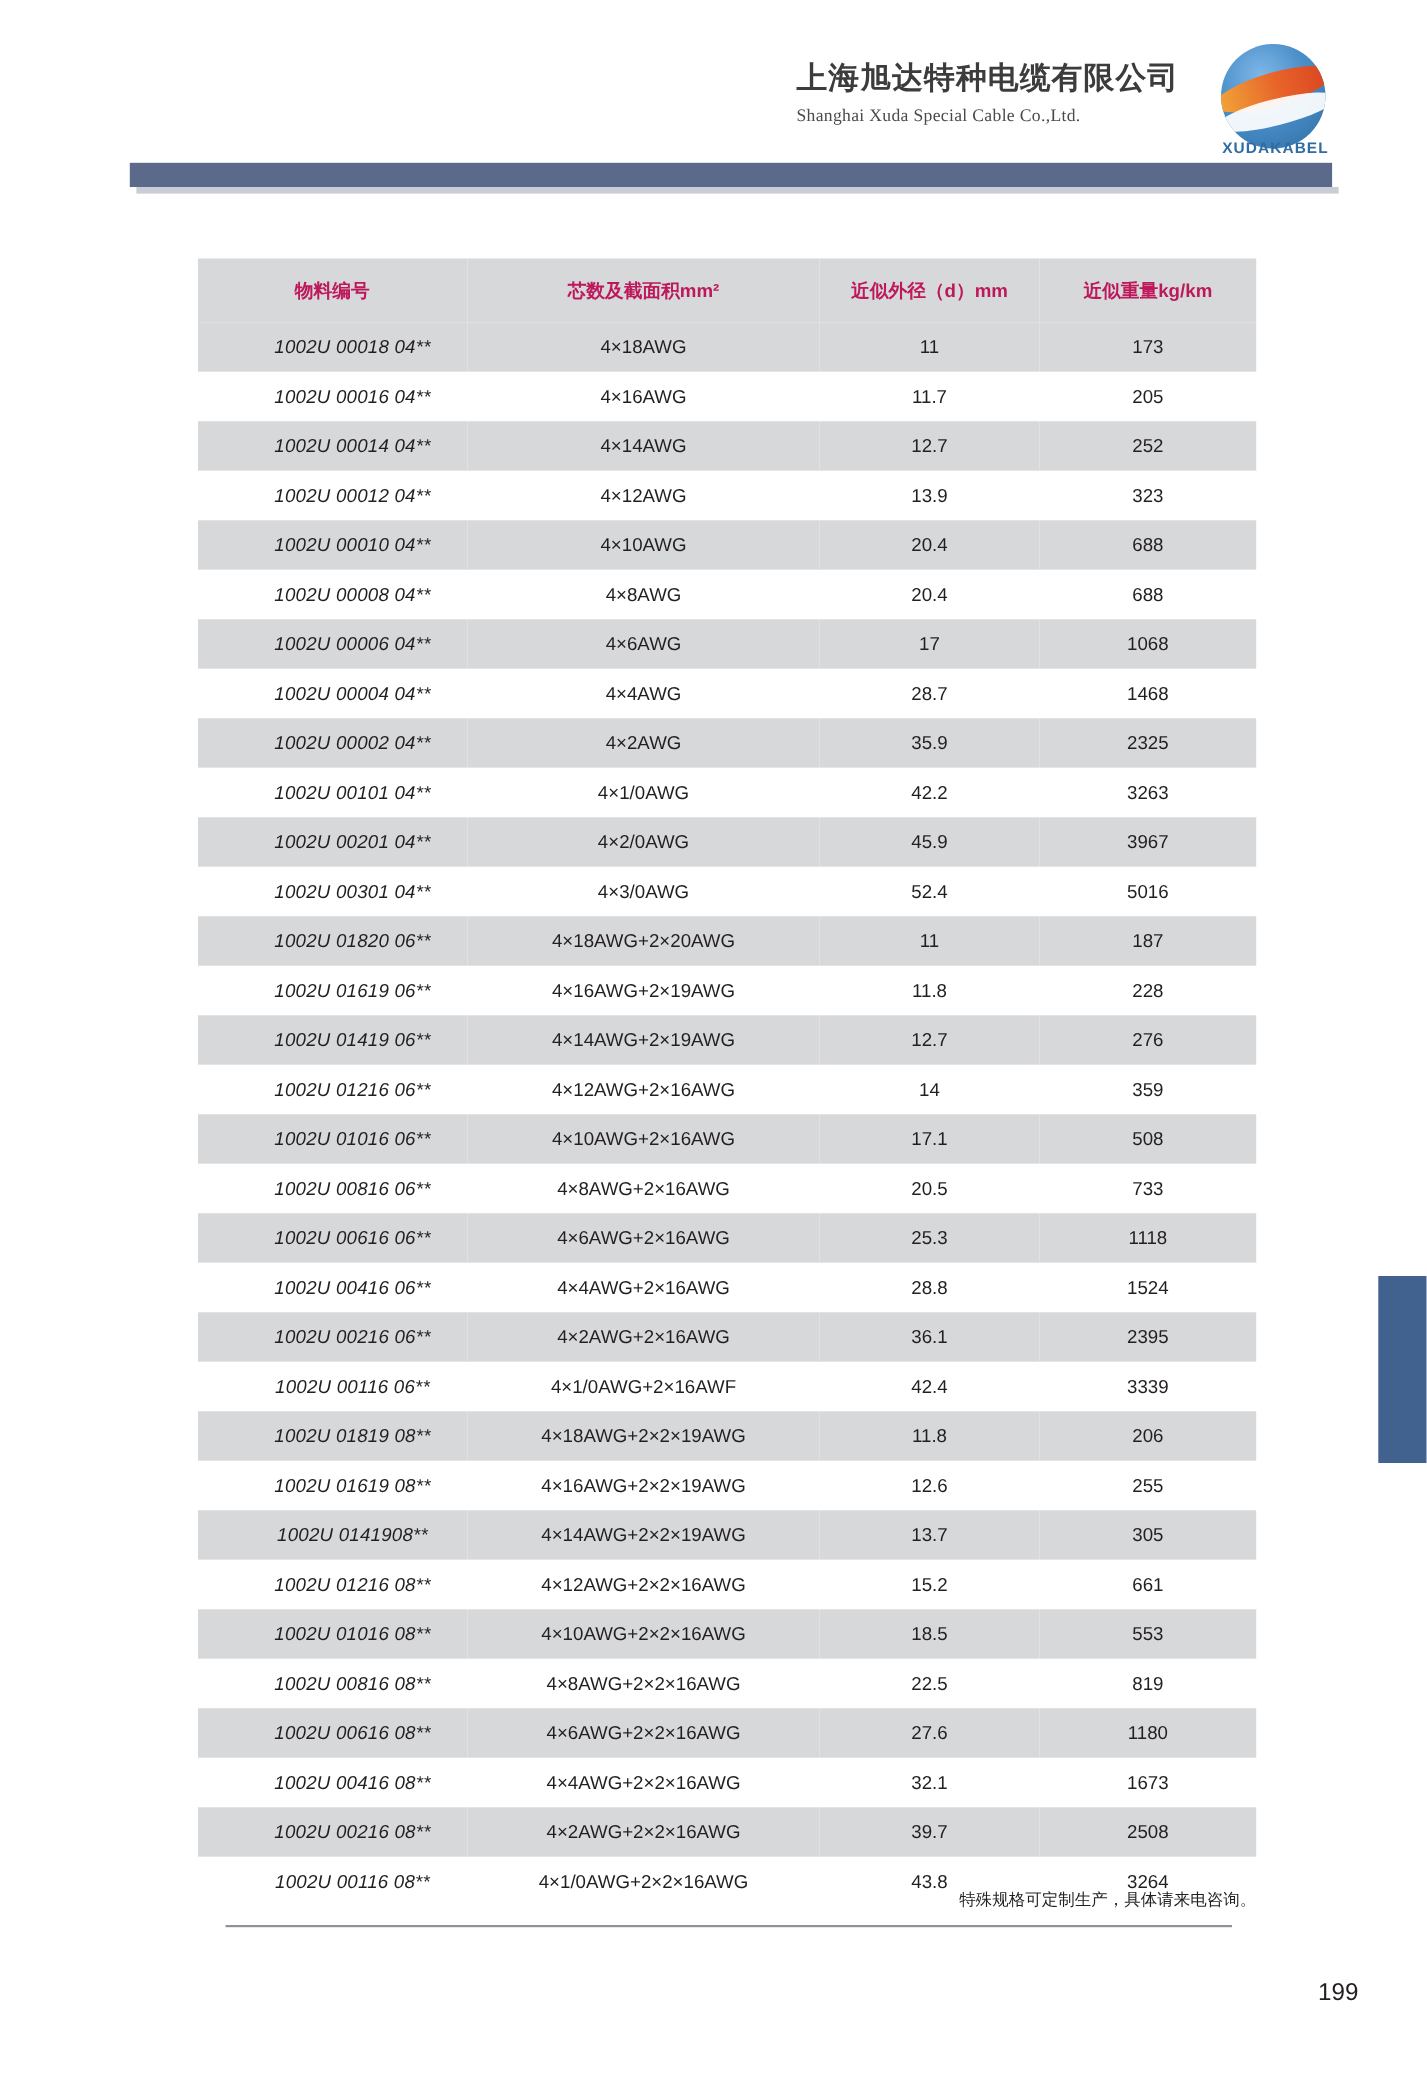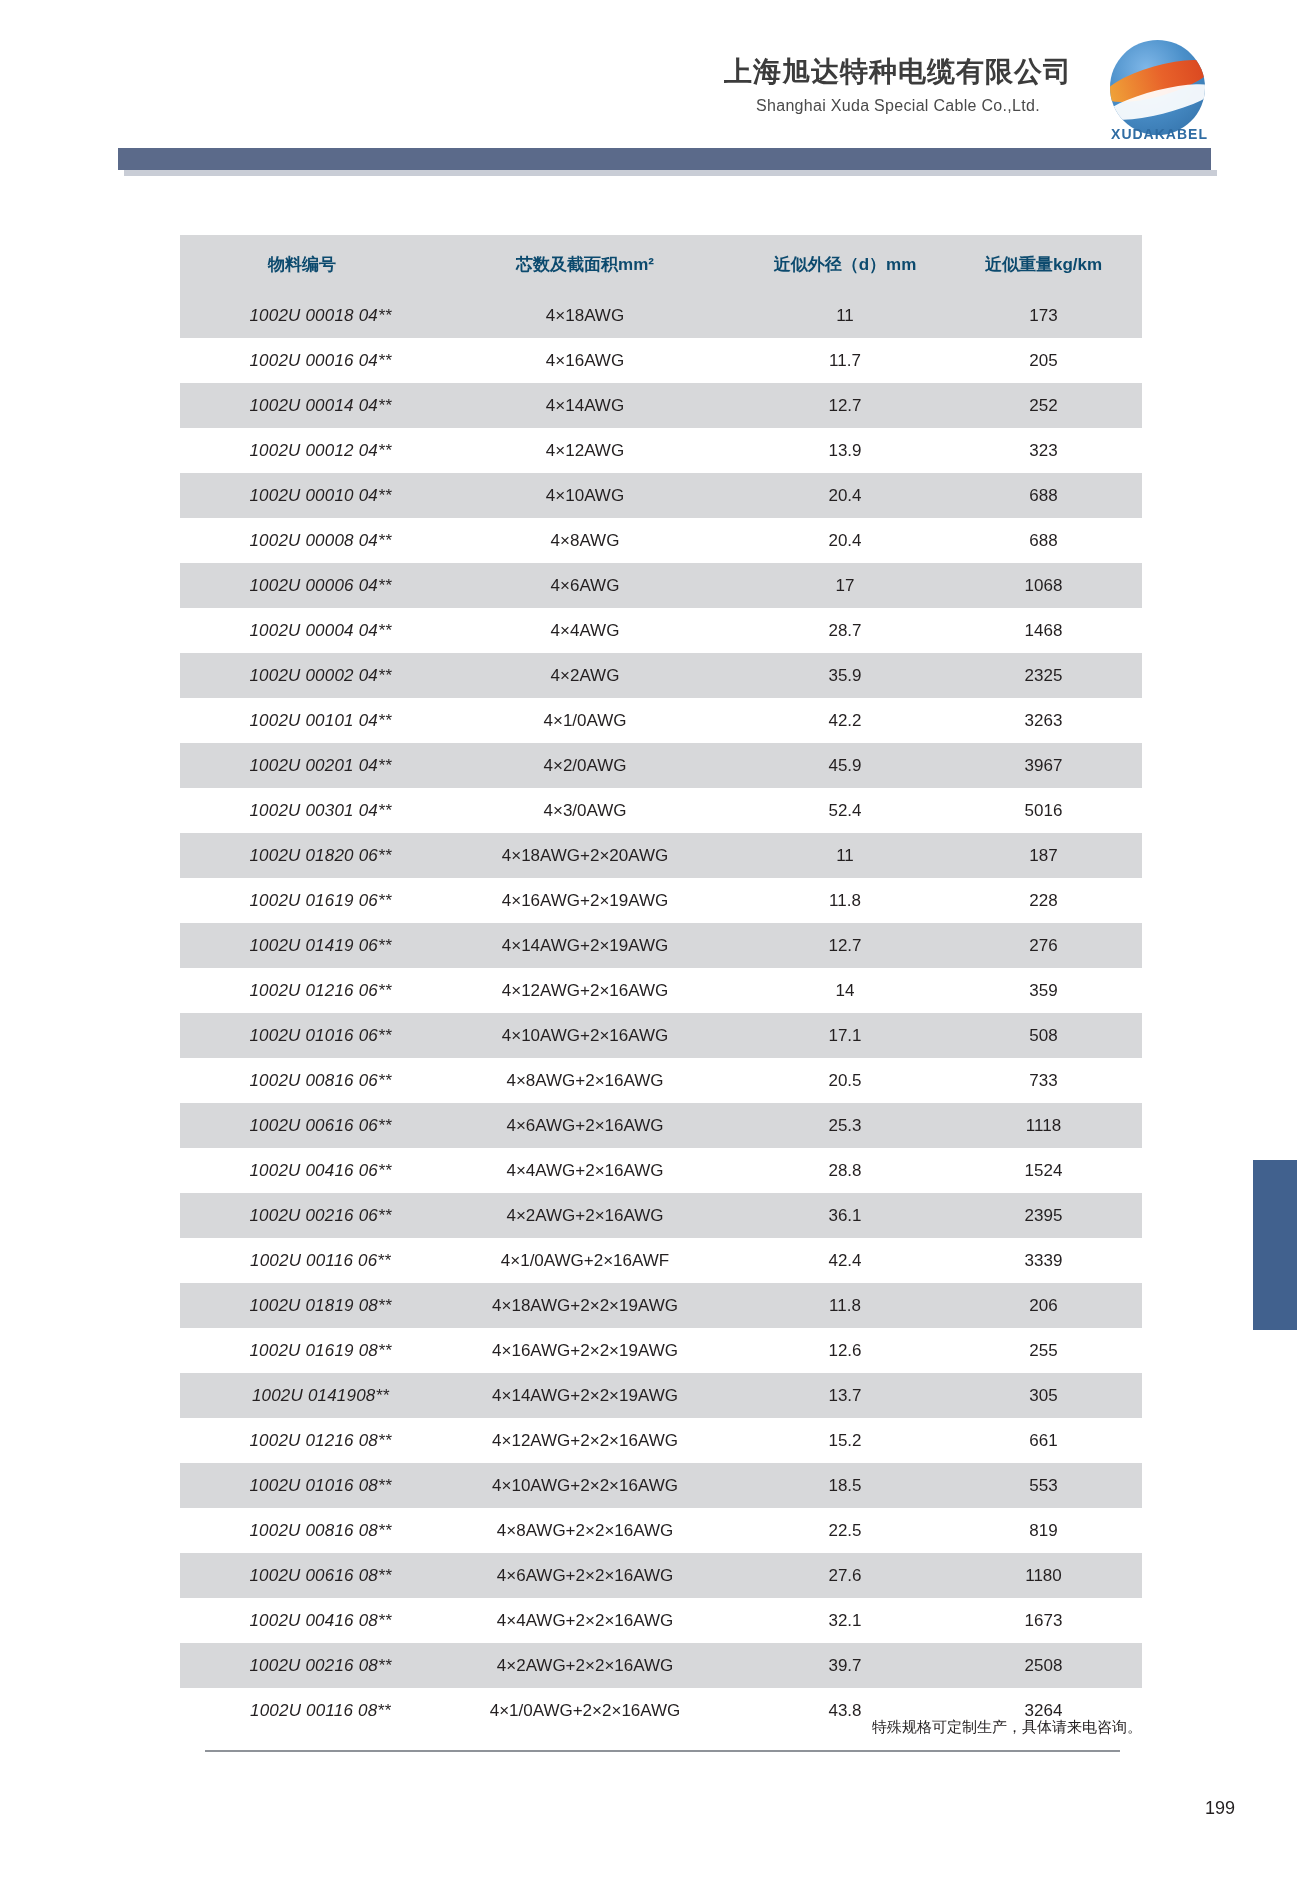--- a/index.html
+++ b/index.html
@@ -21,21 +21,22 @@
     position: absolute;
     top: 0;
     left: 0;
     width: 1297px;
     height: 180px;
   }
   .company-block {
     position: absolute;
     right: 225px;
     top: 55px;
-    text-align: center;
+    text-align: left;
+    font-family: Liberation Serif, serif;
   }
   .company-cn {
     font-size: 28px;
     font-weight: bold;
     color: #3c3c3c;
     letter-spacing: 1px;
     line-height: 1.2;
     white-space: nowrap;
   }
   .company-en {
@@ -130,21 +131,21 @@
   }
   table.spec {
     border-collapse: collapse;
     width: 962px;
     table-layout: fixed;
   }
   table.spec th {
     background: #d7d8da;
     font-size: 17px;
     font-weight: bold;
-    color: #0c4a6e;
+    color: #be185d;
     height: 56px;
     vertical-align: middle;
     text-align: center;
     border: none;
   }
   table.spec td {
     height: 43px;
     font-size: 17px;
     text-align: center;
     vertical-align: middle;
@@ -180,21 +181,21 @@
     left: 205px;
     top: 1750px;
     width: 915px;
     height: 2px;
     background: #8f9399;
   }
   .page-num {
     position: absolute;
     right: 62px;
     top: 1798px;
-    font-size: 18px;
+    font-size: 22px;
     color: #231f20;
     margin-left: 38px;
   }
 </style>
 </head>
 <body>
 
 <div class="header">
   <div class="company-block">
     <div class="company-cn">上海旭达特种电缆有限公司</div>

